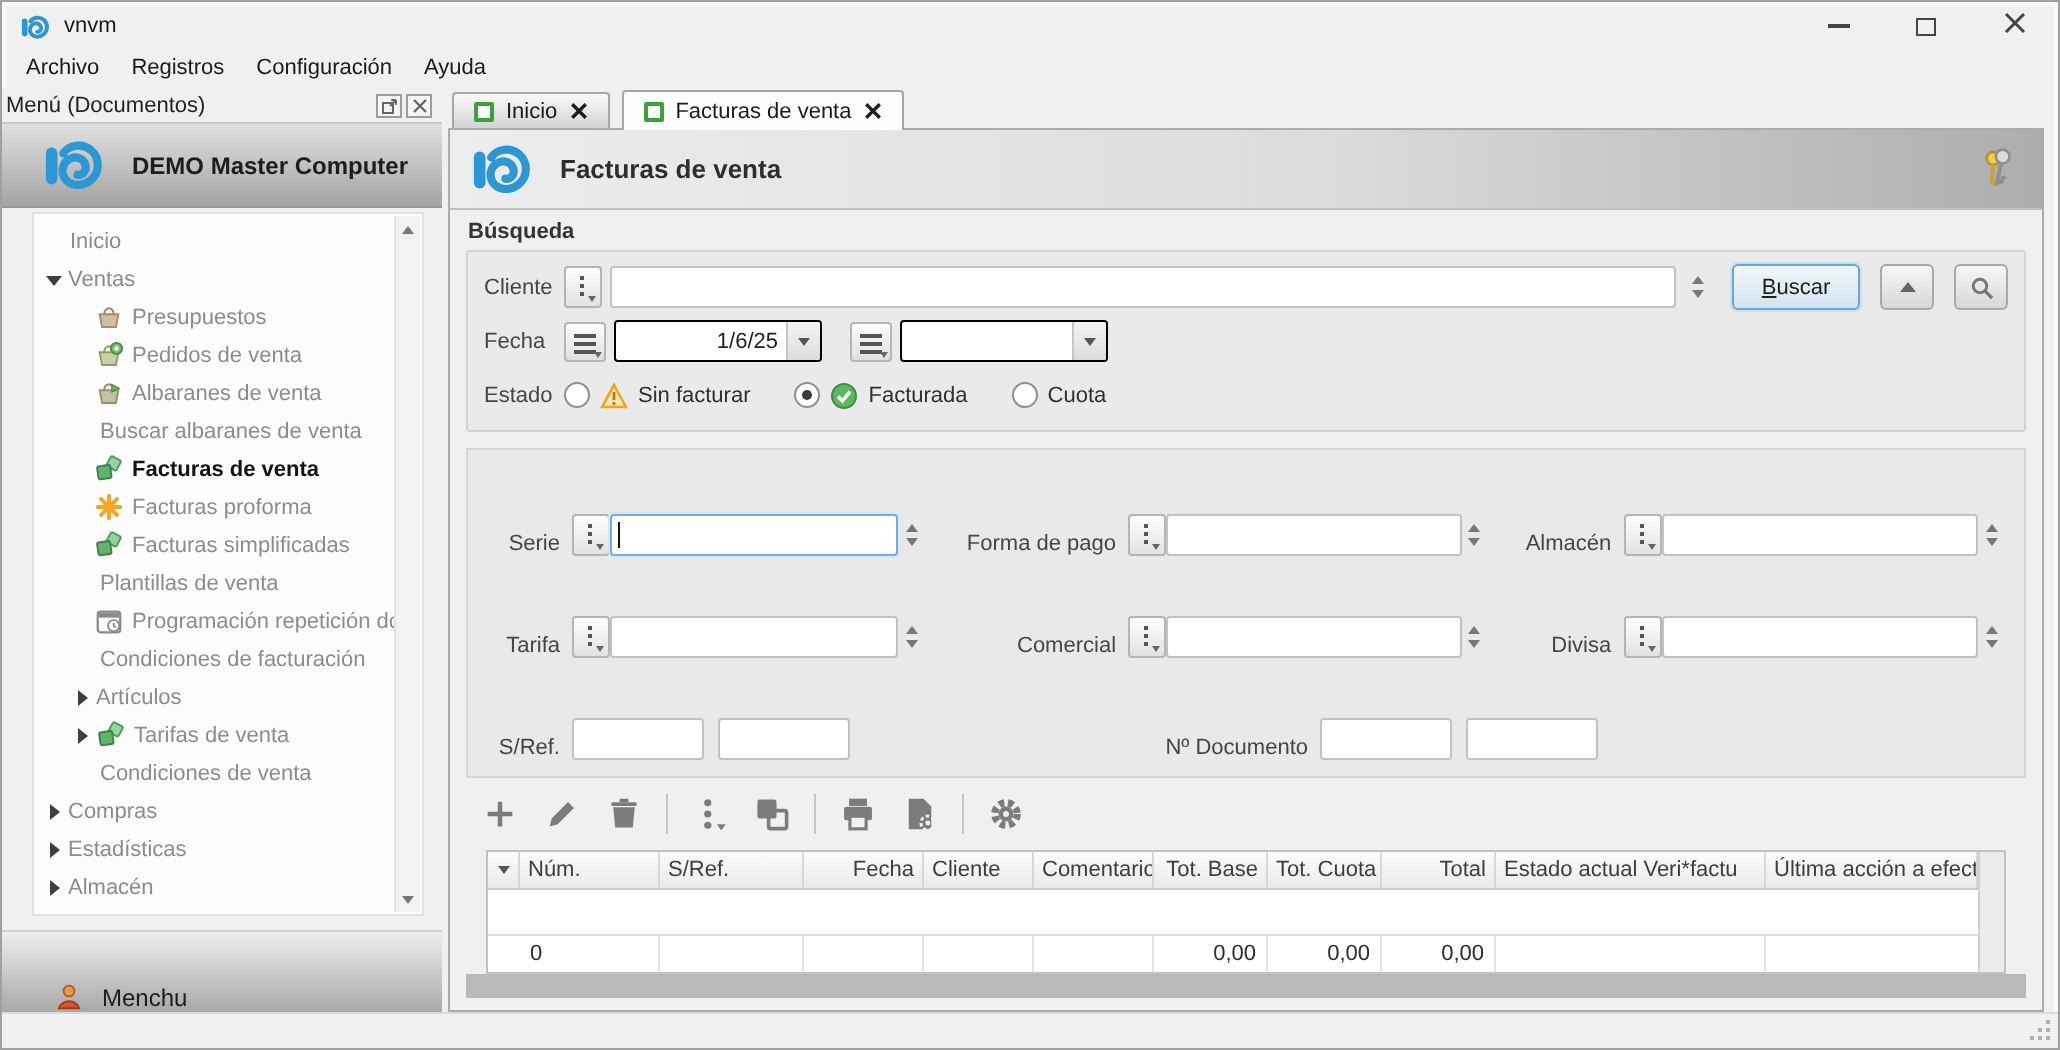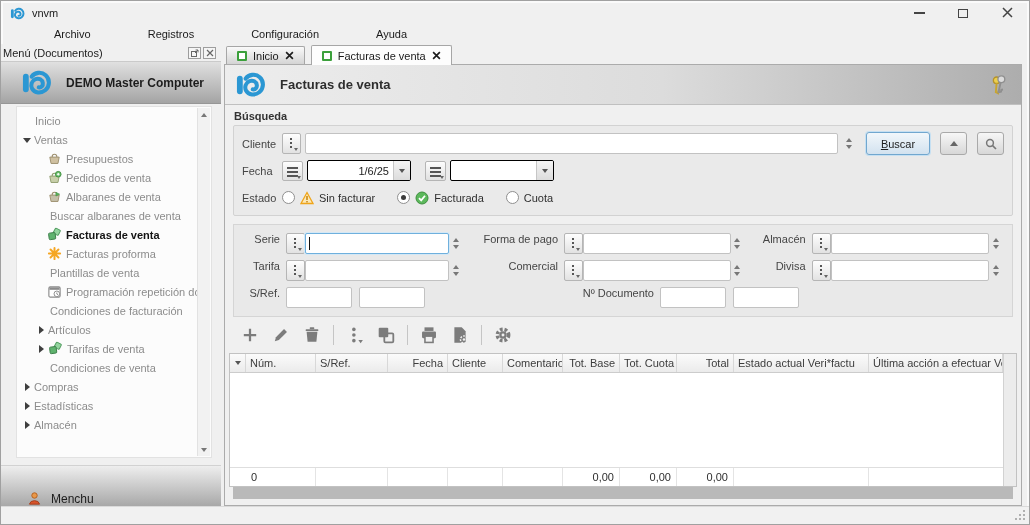--- a/index.html
+++ b/index.html
@@ -12,21 +12,21 @@
 .titlebar .tlogo { width:15px; height:15px; }
 .title-text { font-size:11px; color:#1a1a1a; }
 .win-controls { margin-left:auto; display:flex; height:100%; }
 .wbtn { width:44px; display:flex; align-items:center; justify-content:center; }
 .glyph-min { width:11px; height:2px; background:#444; }
 .glyph-max { width:10px; height:9px; border:1.5px solid #444; }
 .glyph-close svg { width:11px; height:11px; }
 
 
 .menubar { height:19px; display:flex; align-items:center; padding-left:4px; }
-.menu-item { padding:2px 8px 3px; color:#1a1a1a;margin-left:41px; }
+.menu-item { padding:2px 8px 3px; color:#1a1a1a; }
 
 
 .content { flex:1; display:flex; min-height:0; }
 
 
 .sidebar { width:220px; display:flex; flex-direction:column; background:#f0f0f0; }
 .panel-head { height:17px; display:flex; align-items:center; justify-content:space-between; padding:0 5px 0 2px; }
 .panel-title { color:#222; }
 .ph-btns { display:flex; gap:2px; }
 .ph-btn { width:13px; height:12px; border:1px solid #9d9d9d; background:#f5f5f5; display:flex; align-items:center; justify-content:center; }
@@ -104,35 +104,35 @@
 .tri-dd { border-left:3.5px solid transparent; border-right:3.5px solid transparent; border-top:4.5px solid #555; }
 
 .radio { width:13px; height:13px; border:1px solid #8f8f8f; border-radius:50%; background:#fff; display:inline-flex; align-items:center; justify-content:center; flex:none; }
 .radio.on::after { content:""; width:5px; height:5px; border-radius:50%; background:#3c3c3c; }
 .opt { display:flex; align-items:center; gap:5px; margin-right:18px; }
 .opt svg { width:14px; height:14px; }
 .opt-label { color:#2f2f2f; }
 
 
 .filterbox { margin:8px 8px 0; border:1px solid #d5d5d5; background:#e9e9e9; padding:8px 10px; display:flex; flex-direction:column; gap:6px; flex:none; }
-.fgrid { display:flex; align-items:flex-start; height:21px; }
+.fgrid { display:flex; align-items:flex-end; height:21px;margin-top:24px; }
 .lw1 { width:42px; text-align:right; padding-right:6px; color:#454545; flex:none; }
 .lw2 { width:88px; text-align:right; padding-right:6px; margin-left:14px; color:#454545; flex:none; }
 .lw3 { width:54px; text-align:right; padding-right:6px; margin-left:14px; color:#454545; flex:none; }
 .iw1 { width:160px; } .iw2 { width:164px; } .iw3 { width:176px; }
 .sref-input { width:66px; margin-right:7px; }
 
 
 .toolbar { height:32px; display:flex; align-items:center; gap:5px; padding:0 4px; margin:2px 8px 0; flex:none; }
 .tbtn { width:26px; height:26px; display:flex; align-items:center; justify-content:center; color:#7c7c7c; }
 .tbtn svg { width:18px; height:18px; }
 .tsep { width:1px; height:20px; background:#c5c5c5; margin:0 3px; flex:none; }
 
 
-.tablewrap { flex:1; margin:2px 4px 0; border:1px solid #c2c2c2; background:#f9a8d4; display:flex; flex-direction:column; min-height:0; position:relative; }
+.tablewrap { flex:1; margin:2px 18px 0; border:1px solid #c2c2c2; background:#f9a8d4; display:flex; flex-direction:column; min-height:0; position:relative; }
 .tgrid { display:grid; grid-template-columns:16px 70px 72px 60px 55px 60px 57px 57px 57px 135px minmax(0,1fr); padding-right:13px; }
 .thead { height:19px; background:linear-gradient(#fbfbfb,#ebebeb); border-bottom:1px solid #cccccc; flex:none; }
 .th { padding:3px 4px 0; border-right:1px solid #d8d8d8; white-space:nowrap; overflow:hidden; color:#3d3d3d; }
 .th.num { text-align:right; }
 .th-sort { display:flex; align-items:center; justify-content:center; border-right:1px solid #d8d8d8; }
 .tbody { flex:1; background:#fff; }
 .tfoot { height:19px; border-top:1px solid #dedede; flex:none; background:#fff; }
 .tf { padding:3px 5px 0; border-right:1px solid #e4e4e4; white-space:nowrap; color:#2e2e2e; }
 .tf.num { text-align:right; }
 .tvsb { position:absolute; top:0; right:0; bottom:0; width:13px; background:#ececec; border-left:1px solid #d2d2d2; }
@@ -255,20 +255,29 @@
             </span>
           <span class="tlabel">Facturas de venta</span>
           </div>
         <div class="ti lv2i">
           <span class="ticon">
               <svg viewBox="0 0 16 16">
                 <path d="M8 2 v12 M2 8 h12 M3.8 3.8 l8.4 8.4 M12.2 3.8 l-8.4 8.4" stroke="#f5a623" stroke-width="2.1" stroke-linecap="round"></path>
               </svg>
             </span>
           <span class="tlabel">Facturas proforma</span>
+          </div>
+        <div class="ti lv2i">
+          <span class="ticon">
+              <svg viewBox="0 0 16 16">
+                <rect x="7.5" y="2" width="6" height="6" rx="1" transform="rotate(28 10.5 5)" fill="#93d49e" stroke="#4e9a5d"></rect>
+                <rect x="2" y="6.2" width="7" height="7" rx="1" transform="rotate(-8 5.5 9.7)" fill="#5fb36e" stroke="#3d7f4b"></rect>
+              </svg>
+            </span>
+          <span class="tlabel">Facturas simplificadas</span>
           </div>
         <div class="ti lv2t">
             <span class="tlabel">Plantillas de venta</span>
           </div>
         <div class="ti lv2i">
           <span class="ticon">
               <svg viewBox="0 0 16 16">
                 <rect x="2" y="3" width="12" height="11" rx="1.5" fill="#fff" stroke="#8a8a8a" stroke-width="1.2"></rect>
                 <rect x="2.6" y="3.6" width="10.8" height="2.6" fill="#8a8a8a"></rect>
                 <circle cx="10.5" cy="10.5" r="3" fill="#fff" stroke="#8a8a8a"></circle>

